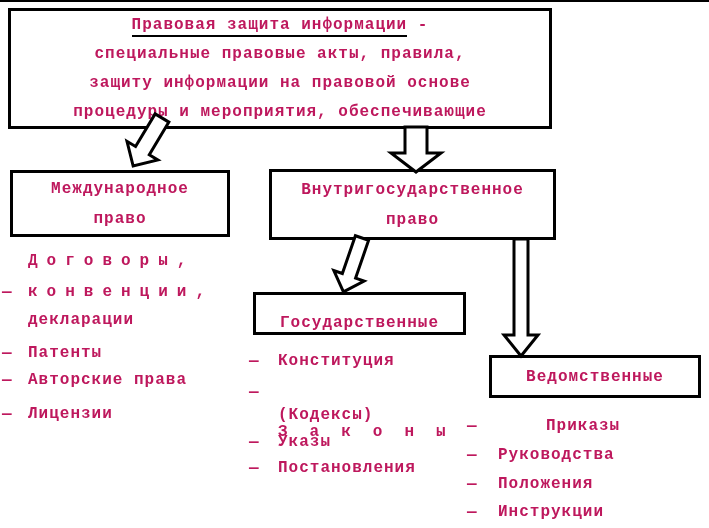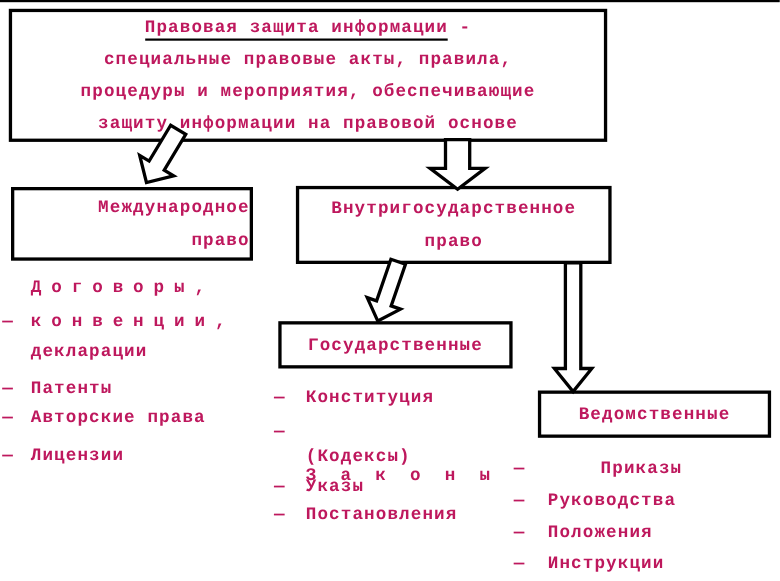--- a/index.html
+++ b/index.html
@@ -11,24 +11,24 @@
   }
   .frame-top { position:absolute; left:0; top:0; width:709px; height:2px; background:#000; }
   .box {
     position:absolute; border:3px solid #000; background:#fff;
     display:flex; flex-direction:column; align-items:center; justify-content:center;
     text-align:center;
   }
   .top-box { left:8px; top:8px; width:538px; height:115px; }
   .top-box .tline { line-height:29px; white-space:nowrap; }
   .underline { border-bottom:2px solid #000; padding-bottom:1px; }
-  .intl-box { left:10px; top:170px; width:214px; height:61px;align-items:flex-end; }
+  .intl-box { left:10px; top:170px; width:214px; height:61px; }
   .dom-box  { left:269px; top:169px; width:281px; height:65px;text-align:right; }
   .intl-box .bline, .dom-box .bline { line-height:30px; white-space:nowrap; }
-  .state-box { left:253px; top:292px; width:207px; height:37px; }
+  .state-box { left:253px; top:292px; width:207px; height:37px;justify-content:flex-end; }
   .dept-box  { left:489px; top:355px; width:206px; height:37px; }
   .li { position:absolute; display:flex; align-items:flex-start; line-height:26px; white-space:nowrap; }
   .dash { flex:none; display:inline-block; }
   .ldash { width:26px; }
   .mdash2 { width:29px; }
   .rdash { width:31px; }
   .indent-l { padding-left:26px; }
   .indent-m { padding-left:29px; }
   .spread-sm { letter-spacing:9px; }
   .spread-lg { letter-spacing:22px;margin-top:44px; }
@@ -38,22 +38,22 @@
 </head>
 <body>
 
 <div class="canvas">
 
   <div class="frame-top"></div>
 
   <div class="box top-box">
     <div class="tline"><span class="underline">Правовая защита информации</span><span> -</span></div>
     <div class="tline">специальные правовые акты, правила,</div>
+    <div class="tline">защиту информации на правовой основе</div>
     <div class="tline">процедуры и мероприятия, обеспечивающие</div>
-    <div class="tline">защиту информации на правовой основе</div>
   </div>
 
   <div class="box intl-box">
     <div class="bline">Международное</div>
     <div class="bline">право</div>
   </div>
 
   <div class="box dom-box">
     <div class="bline">Внутригосударственное</div>
     <div class="bline">право</div>

